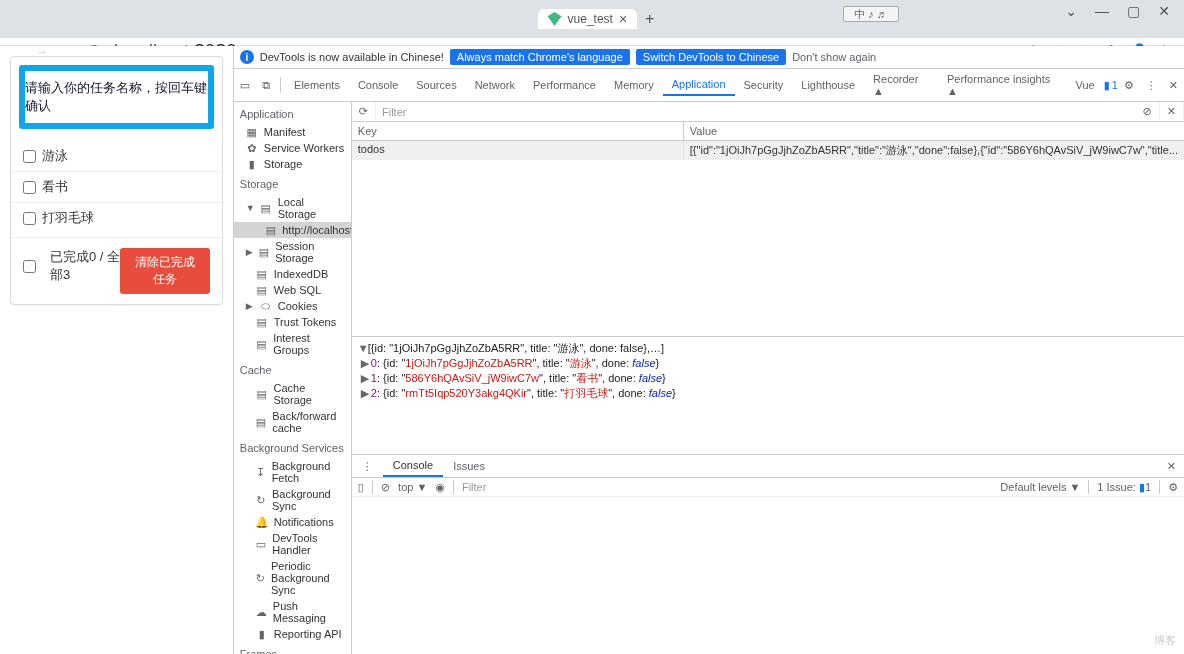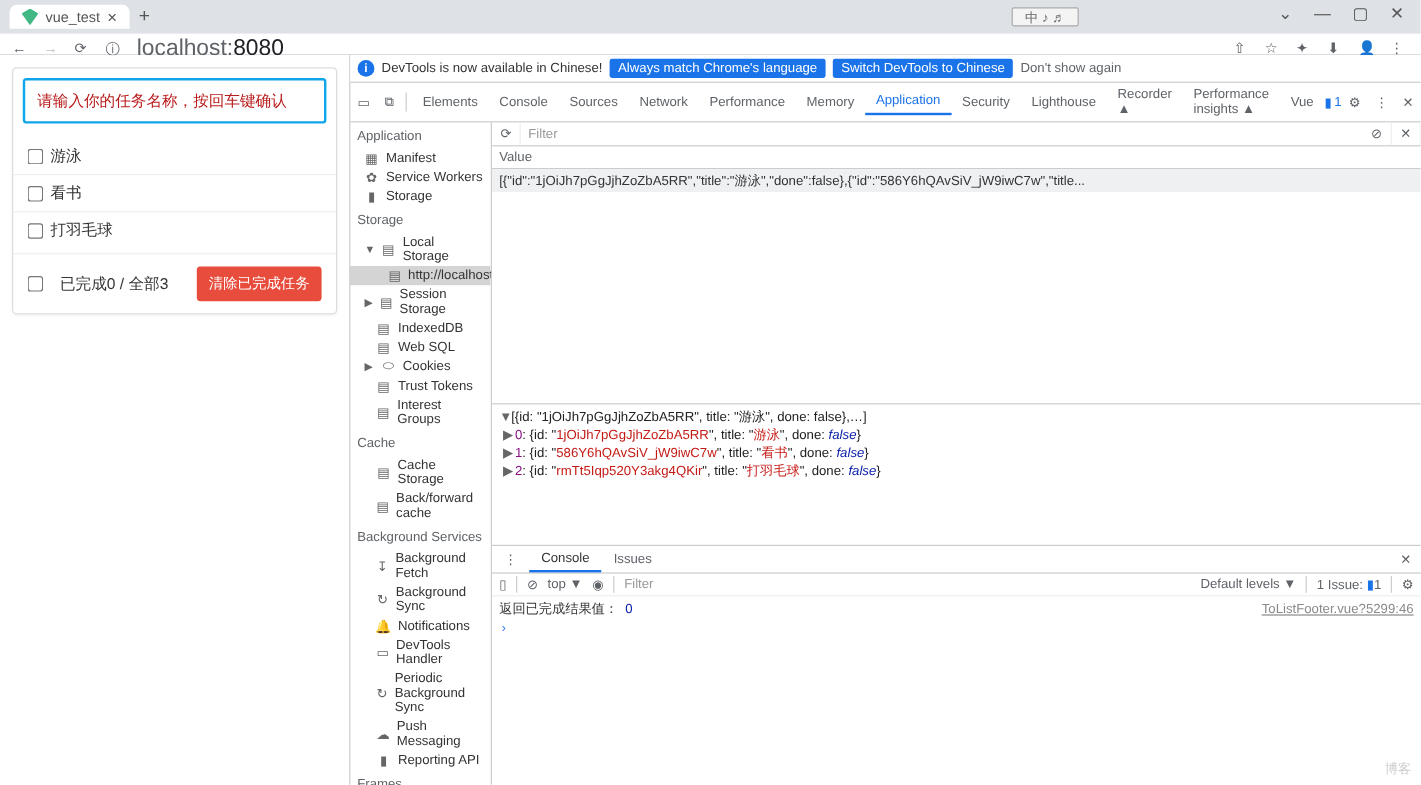--- a/index.html
+++ b/index.html
@@ -1,44 +1,44 @@
 <!DOCTYPE html>
 <html><head>
 <meta charset="utf-8">
 <style>
 * { margin: 0; padding: 0; box-sizing: border-box; font-family: -apple-system, "Segoe UI", Arial, sans-serif; }
 body { width: 1184px; height: 654px; background: #fff; overflow: hidden; font-size: 12px; color: #333; }
 
 
 .browser-chrome { height: 46px; background: #fff; border-bottom: 1px solid #dadce0; }
-.tab-bar { height: 28px; display: flex; align-items: center; padding-left: 8px; background: #dee1e6; }
+.tab-bar { height: 38px; display: flex; align-items: center; padding-left: 8px; background: #dee1e6; justify-content: center; }
 .tab { display: flex; align-items: center; gap: 6px; background: #fff; padding: 2px 10px; border-radius: 6px 6px 0 0; font-size: 12px; color: #555; height: 20px; }
 .tab .favicon { width: 14px; height: 14px; background: #41b883; clip-path: polygon(50% 0, 100% 30%, 50% 100%, 0 30%); }
 .tab .close { font-size: 14px; color: #555; cursor: pointer; }
 .newtab { margin-left: 8px; font-size: 16px; color: #555; cursor: pointer; }
 .url-bar { height: 26px; display: flex; align-items: center; gap: 10px; padding: 0 10px; }
 .url-bar svg, .url-bar .iconbtn { width: 16px; height: 16px; color: #5f6368; cursor: pointer; }
 .url-text { font-size: 19px; color: #5f6368; }
 .url-host { color: #202124; }
 .url-spacer { flex: 1; }
 
 
 .winctl { position: absolute; top: 0; right: 0; display: flex; gap: 18px; padding: 3px 14px; font-size: 14px; color: #555; }
 .ime { position: absolute; top: 6px; left: 843px; width: 56px; height: 16px; border: 1px solid #aaa; border-radius: 2px; display: flex; align-items: center; justify-content: space-around; font-size: 11px; color: #666; background: #f4f4f4; }
 
 
 .main { display: flex; height: 608px; }
 .page { width: 392px; padding: 10px; background: #fff; }
 .todo-card { border: 1px solid #ddd; border-radius: 4px; box-shadow: 0 1px 2px rgba(0,0,0,0.05); }
-.todo-input { margin: 8px; padding: 8px 10px; border: 2px solid #0ea5e9; border-radius: 3px; color: #b91c1c; font-size: 13px; }
+.todo-input { margin: 8px; padding: 8px 0; border: 6px solid #0ea5e9; border-radius: 3px; color: #0f172a; font-size: 13px; }
 .todo-list { padding: 4px 0; }
 .todo-item { display: flex; align-items: center; gap: 6px; padding: 6px 12px; font-size: 13px; border-top: 1px solid #eee; }
 .todo-item:first-child { border-top: none; }
 .todo-item input[type=checkbox] { width: 13px; height: 13px; }
-.todo-foot { display: flex; align-items: center; justify-content: space-between; padding: 10px 12px; border-top: 1px solid #eee; }
+.todo-foot { display: flex; align-items: flex-start; justify-content: space-between; padding: 10px 12px; border-top: 1px solid #eee; }
 .todo-foot .status { display: flex; align-items: center; gap: 14px; font-size: 13px; }
 .btn-clear { background: #e74c3c; color: #fff; border: none; border-radius: 3px; padding: 6px 10px; font-size: 12px; cursor: pointer; }
 
 
 .devtools { flex: 1; border-left: 1px solid #ccc; display: flex; flex-direction: column; background: #fff; }
 .dt-banner { display: flex; align-items: center; gap: 6px; padding: 3px 6px; font-size: 11px; color: #333; border-bottom: 1px solid #ccc; background: #fff; }
 .dt-banner .info-icon { width: 14px; height: 14px; border-radius: 50%; background: #1a73e8; color: #fff; display: inline-flex; align-items: center; justify-content: center; font-size: 10px; font-weight: bold; }
 .dt-banner .bluebtn { background: #1a73e8; color: #fff; padding: 2px 7px; border-radius: 2px; font-size: 11px; cursor: pointer; }
 .dt-banner .link { color: #5f6368; font-size: 11px; cursor: pointer; }
 .dt-tabs { display: flex; align-items: center; border-bottom: 1px solid #ccc; font-size: 11px; color: #5f6368; }
@@ -292,24 +292,26 @@
       </div>
 
       <div class="dt-content">
         <div class="dt-filter">
           <span class="fbtn">⟳</span>
           <span class="finput">Filter</span>
           <span class="fbtn">⊘</span>
           <span class="fbtn">✕</span>
         </div>
         <div class="dt-table-head">
+          <div class="col key">Key</div>
           <div class="col val">Value</div>
         </div>
         <div class="dt-table-body">
           <div class="dt-table-row">
+            <div class="col key">todos</div>
             <div class="col val">[{"id":"1jOiJh7pGgJjhZoZbA5RR","title":"游泳","done":false},{"id":"586Y6hQAvSiV_jW9iwC7w","title...</div>
           </div>
         </div>
         <div class="dt-preview">
           <div><span class="ar">▼</span><span>[{id: "1jOiJh7pGgJjhZoZbA5RR", title: "游泳", done: false},…]</span></div>
           <div>&nbsp;<span class="ar">▶</span><span class="k">0</span>: {id: "<span class="s">1jOiJh7pGgJjhZoZbA5RR</span>", title: "<span class="s">游泳</span>", done: <span class="b">false</span>}</div>
           <div>&nbsp;<span class="ar">▶</span><span class="k">1</span>: {id: "<span class="s">586Y6hQAvSiV_jW9iwC7w</span>", title: "<span class="s">看书</span>", done: <span class="b">false</span>}</div>
           <div>&nbsp;<span class="ar">▶</span><span class="k">2</span>: {id: "<span class="s">rmTt5Iqp520Y3akg4QKir</span>", title: "<span class="s">打羽毛球</span>", done: <span class="b">false</span>}</div>
         </div>
 
@@ -329,29 +331,19 @@
             <span>◉</span>
             <span class="sep"></span>
             <span style="color:#999">Filter</span>
             <span class="spc"></span>
             <span>Default levels ▼</span>
             <span class="sep"></span>
             <span><span>1 Issue:</span> <span style="color:#1a73e8">▮</span><span>1</span></span>
             <span class="sep"></span>
             <span>⚙</span>
           </div>
-          <div class="console-body">
-            <div class="console-line">
-              <span class="msg">
-                  <span>返回已完成结果值：</span> 
-                  <span style="color:#0d22aa">0</span>
-                </span>
-              <span class="src">ToListFooter.vue?5299:46</span>
-            </div>
-            <div class="console-prompt">›</div>
-          </div>
         </div>
       </div>
     </div>
   </div>
 </div>
 
 <div class="watermark">博客</div>
 
 </body></html>

